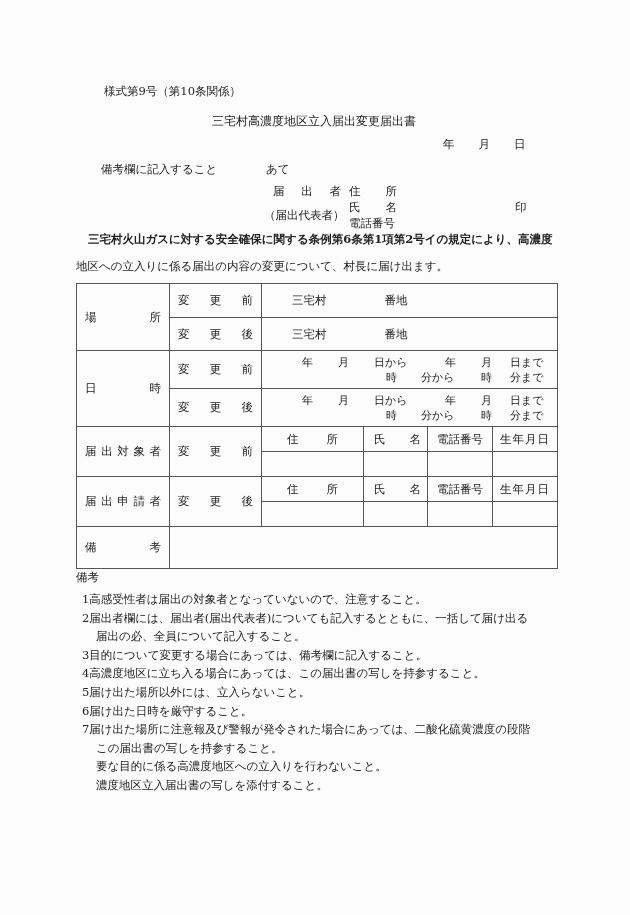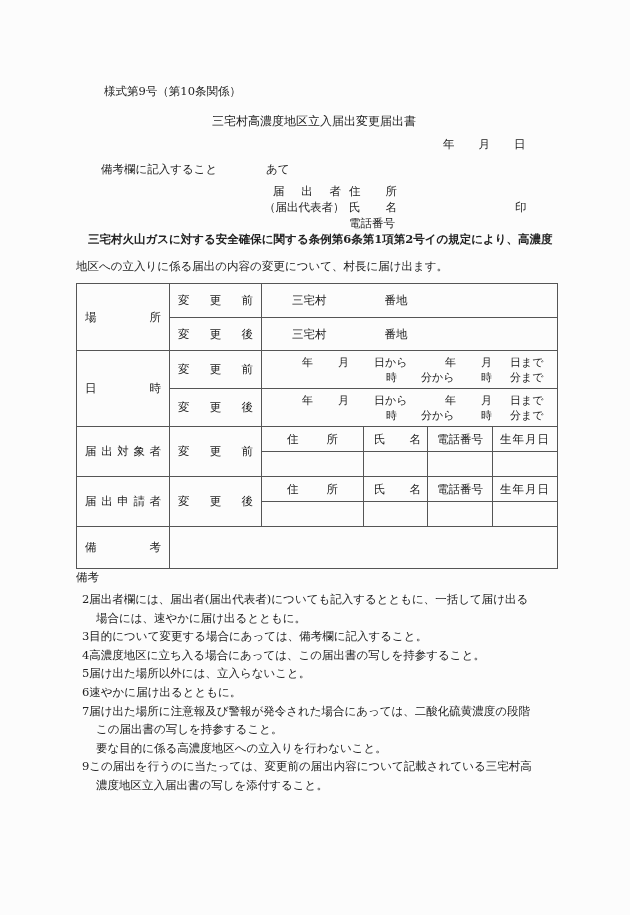--- a/index.html
+++ b/index.html
@@ -24,21 +24,21 @@
 </div>
 
 <div class="abs" style="left:101px;top:162px;">備考欄に記入すること</div>
 <div class="abs" style="left:266px;top:162px;">あて</div>
 
 <div class="abs spread" style="left:273px;top:184px;width:68px;">
   <span>届</span>
     <span>出</span>
     <span>者</span>
 </div>
-<div class="abs" style="left:264px;top:200px;">（届出代表者）</div>
+<div class="abs" style="left:264px;top:208px;">（届出代表者）</div>
 <div class="abs spread" style="left:349px;top:184px;width:48px;">
   <span>住</span>
     <span>所</span>
 </div>
 <div class="abs spread" style="left:349px;top:200px;width:48px;">
   <span>氏</span>
     <span>名</span>
 </div>
 <div class="abs" style="left:349px;top:216px;">電話番号</div>
 <div class="abs" style="left:515px;top:200px;">印</div>
@@ -223,24 +223,24 @@
           </div>
         </td>
     <td colspan="5"></td>
   </tr>
 </tbody>
   </table>
 
 <div class="abs" style="left:76px;top:570px;">備考</div>
 
 <div id="notes" style="position:absolute;left:82px;top:590px;line-height:18.6px;">
+  <div><span class="num">1</span><span>高感受性者は届出の対象者となっていないので、注意すること。</span></div>
   <div><span class="num">2</span><span>届出者欄には、届出者(届出代表者)についても記入するとともに、一括して届け出る</span></div>
-  <div class="cont">場合には、速やかに届け出るとともに。</div>
+  <div class="cont">届出の必、全員について記入すること。</div>
   <div><span class="num">3</span><span>目的について変更する場合にあっては、備考欄に記入すること。</span></div>
   <div><span class="num">4</span><span>高濃度地区に立ち入る場合にあっては、この届出書の写しを持参すること。</span></div>
   <div><span class="num">5</span><span>届け出た場所以外には、立入らないこと。</span></div>
-  <div><span class="num">6</span><span>速やかに届け出るとともに。</span></div>
+  <div><span class="num">6</span><span>届け出た日時を厳守すること。</span></div>
   <div><span class="num">7</span><span>届け出た場所に注意報及び警報が発令された場合にあっては、二酸化硫黄濃度の段階</span></div>
   <div class="cont">この届出書の写しを持参すること。</div>
   <div class="cont">要な目的に係る高濃度地区への立入りを行わないこと。</div>
-  <div><span class="num">9</span><span>この届出を行うのに当たっては、変更前の届出内容について記載されている三宅村高</span></div>
   <div class="cont">濃度地区立入届出書の写しを添付すること。</div>
 </div>
 
 </body></html>

